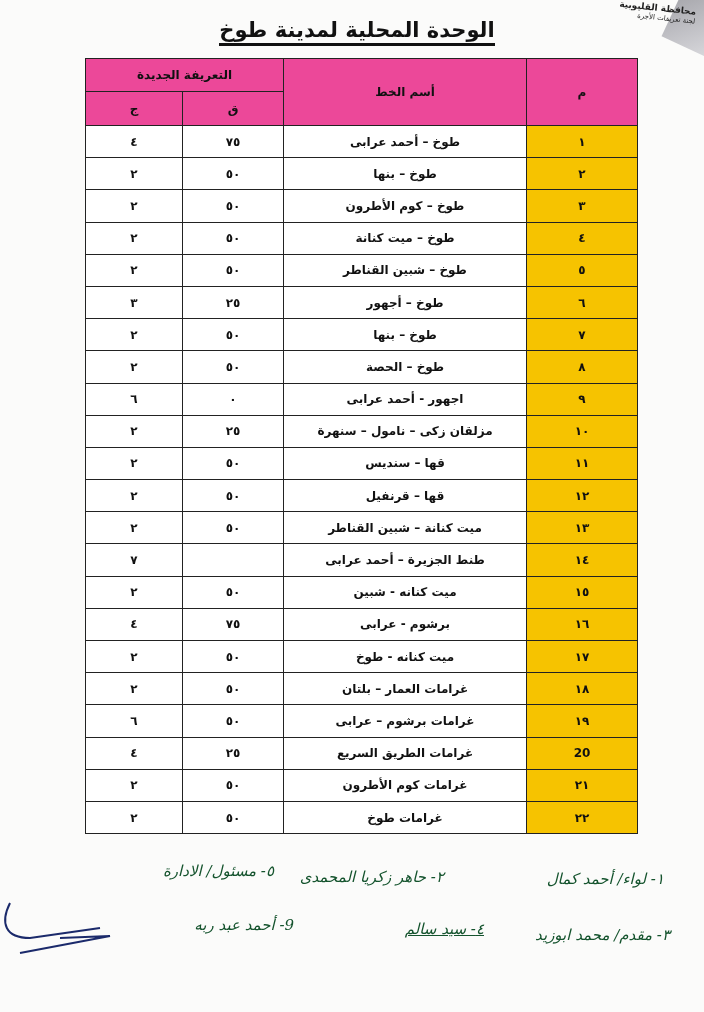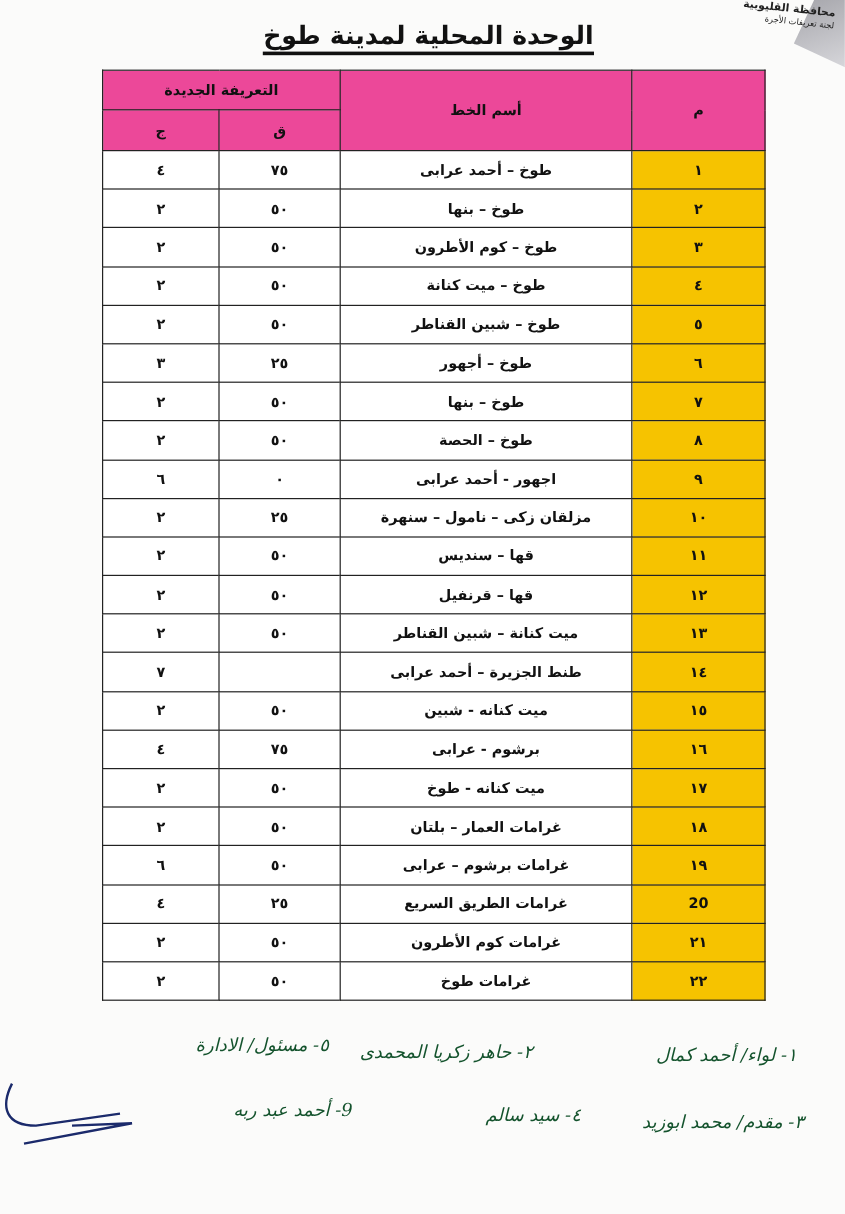--- a/index.html
+++ b/index.html
@@ -201,18 +201,18 @@
         <td>٢</td>
       </tr>
     </tbody>
 </table>
 
 <div class="signatures">
   <div class="sig" style="right:40px; top:12px;">١- لواء/ أحمد كمال</div>
   <div class="sig" style="right:260px; top:10px;">٢- حاهر زكريا المحمدى</div>
   <div class="sig" style="right:430px; top:4px;">٥- مسئول/ الادارة</div>
   <div class="sig" style="right:34px; top:68px;">٣- مقدم/ محمد ابوزيد</div>
-  <div class="sig" style="right:220px; top:62px;">٤- سيد سالم</div>
+  <div class="sig" style="right:220px; top:62px;text-decoration:underline;">٤- سيد سالم</div>
   <div class="sig" style="right:410px; top:58px;">9- أحمد عبد ربه</div>
   <svg style="position:absolute; left:0; top:40px;" width="120" height="60">
     <path d="M10 5 C0 25, 5 40, 30 40 L100 30 M20 55 L110 38 L60 40" stroke="#1b2a6b" stroke-width="2" fill="none"></path>
   </svg>
 </div>
 
 </body></html>

